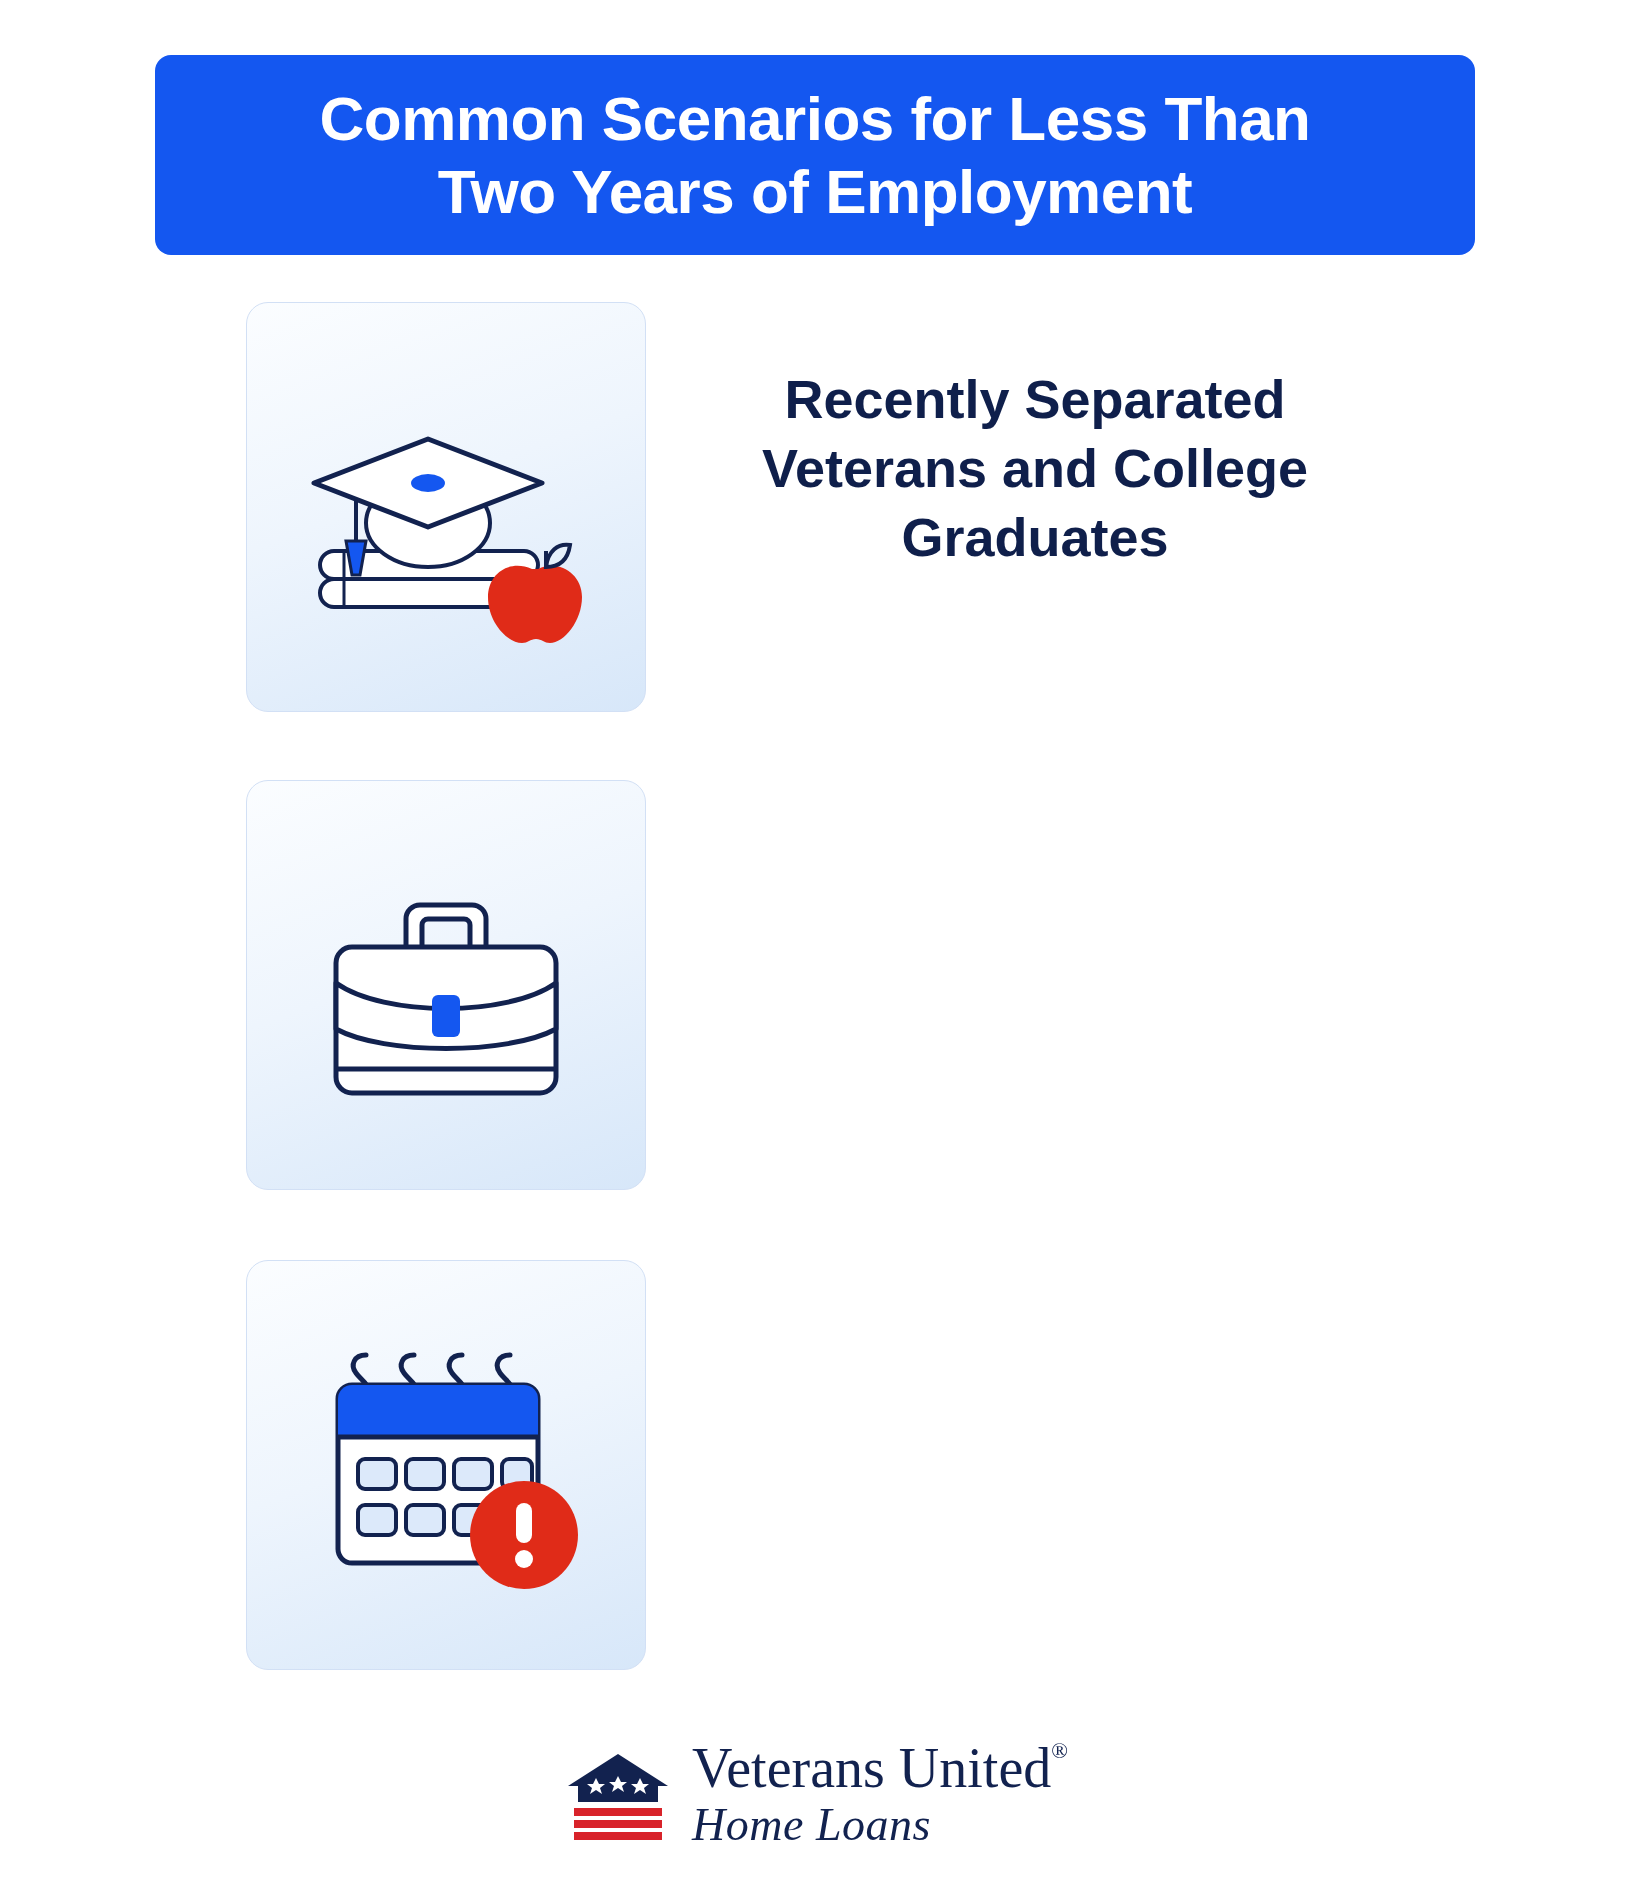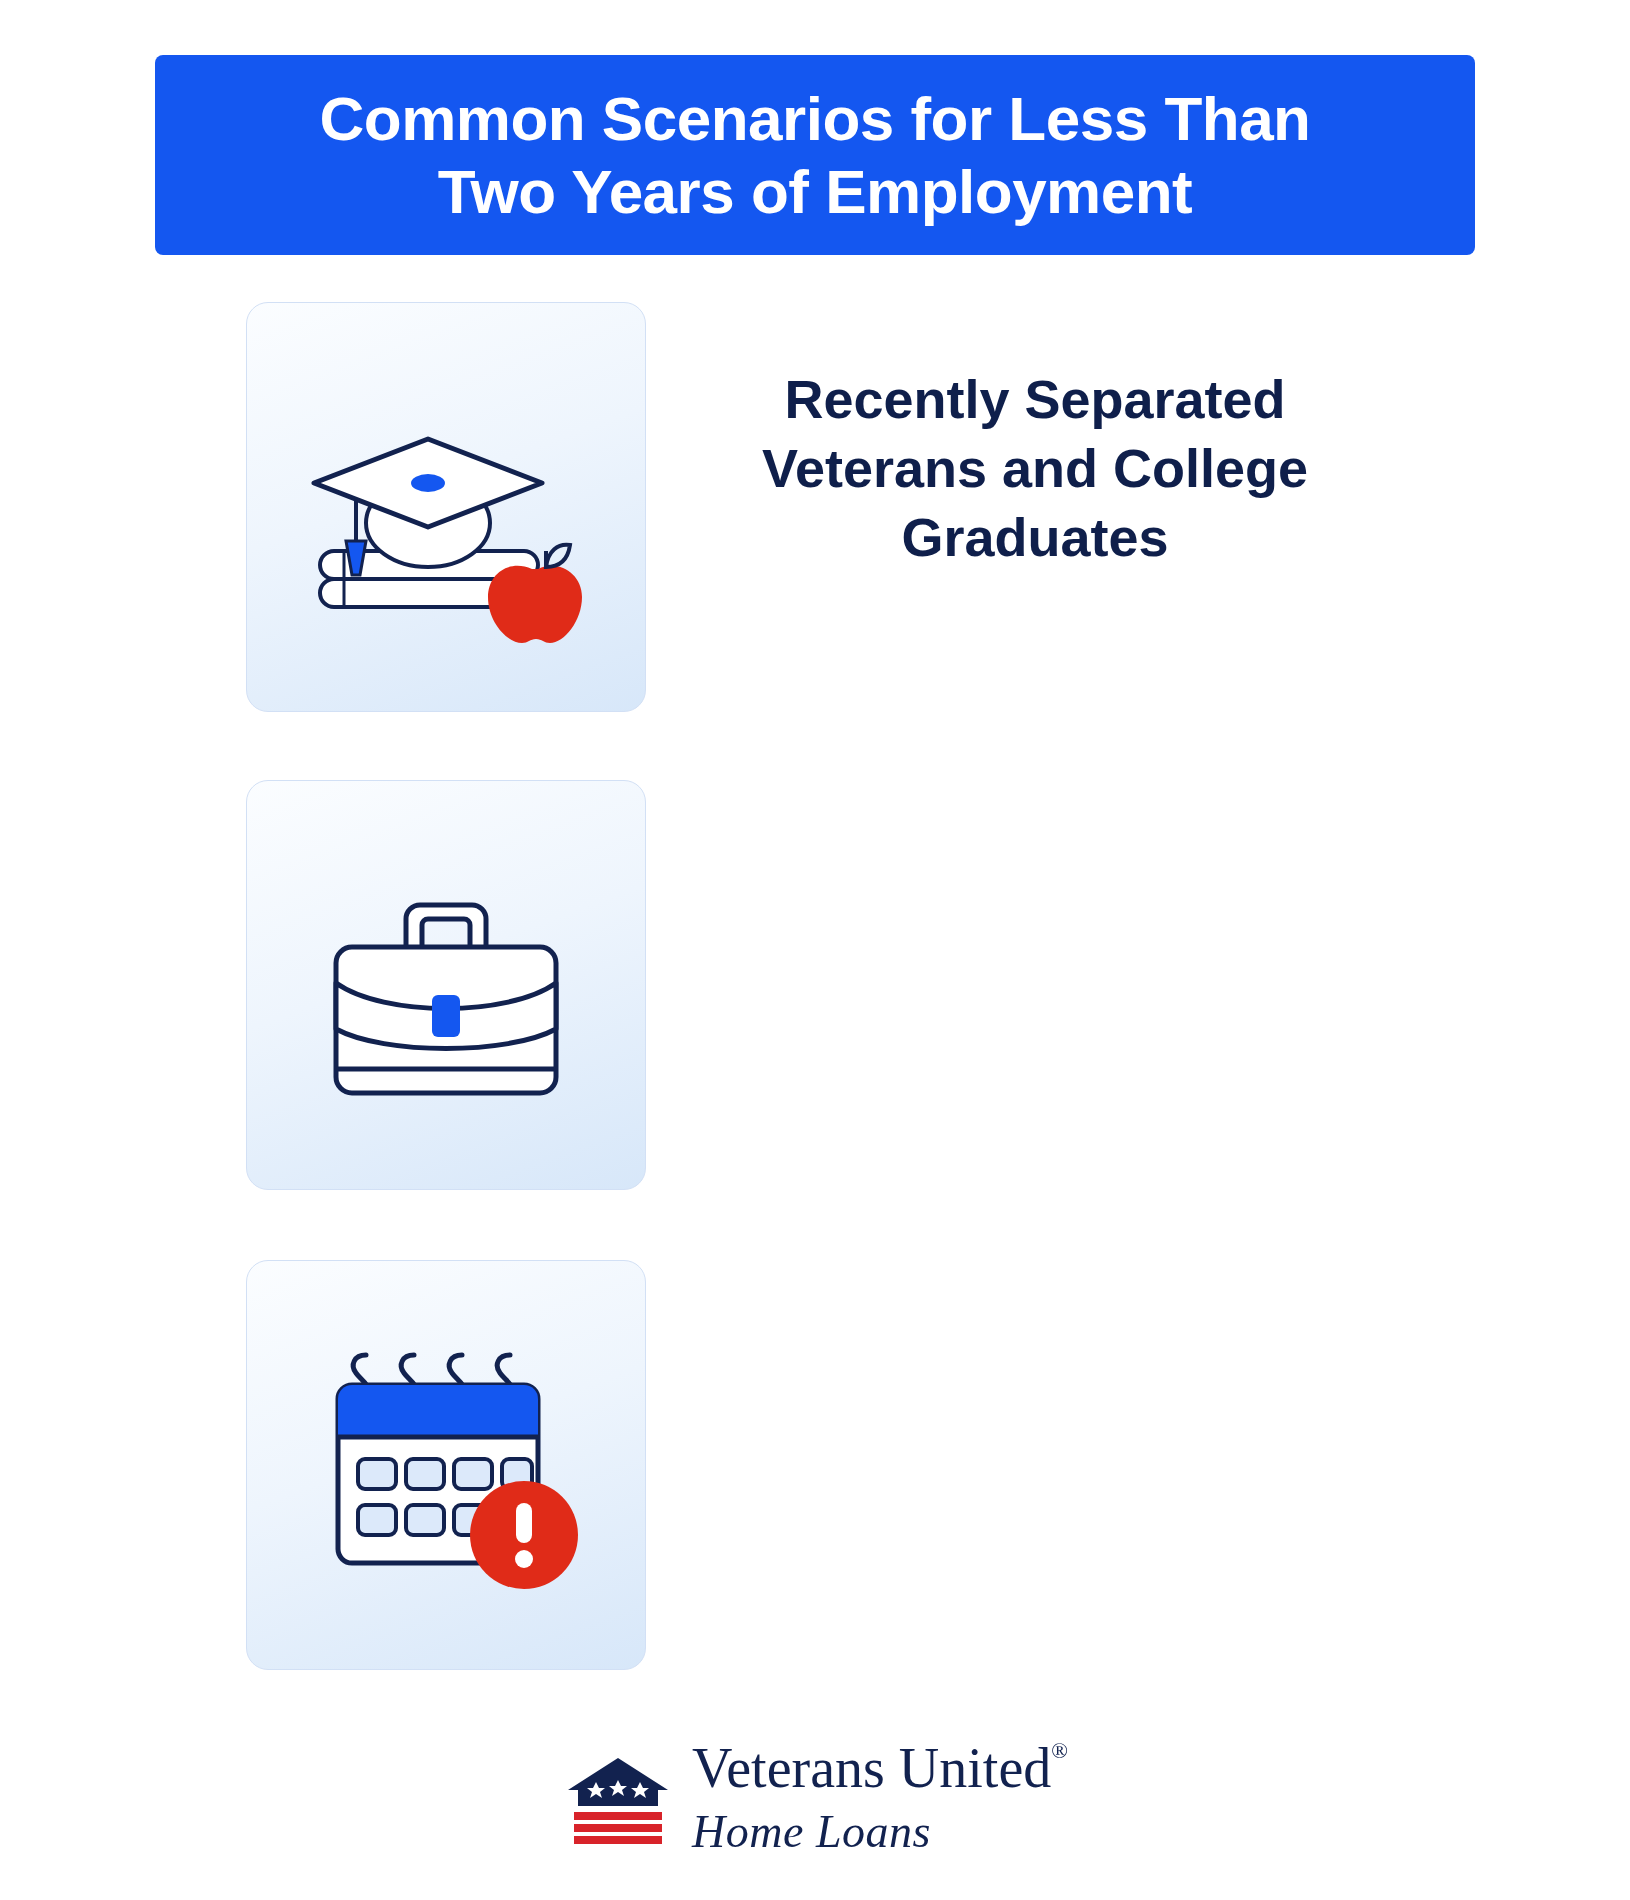--- a/index.html
+++ b/index.html
@@ -25,21 +25,21 @@
   }
 
   
   .banner {
     position: absolute;
     left: 155px;
     top: 55px;
     width: 1320px;
     height: 200px;
     background: #1457f0;
-    border-radius: 8px;
+    border-radius: 16px;
     display: flex;
     align-items: center;
     justify-content: center;
     box-sizing: border-box;
     padding: 0 40px;
   }
   .banner-title {
     color: #ffffff;
     font-size: 62px;
     font-weight: bold;
@@ -122,21 +122,21 @@
   }
   .logo-line1 .reg {
     font-size: 22px;
     vertical-align: top;
   }
   .logo-line2 {
     font-family: "Liberation Serif", serif;
     font-style: italic;
     font-size: 46px;
     color: #12224f;
-    margin-top: 13px;
+    margin-top: 6px;
     letter-spacing: 0.5px;
   }
 </style>
 </head>
 <body>
 
 <div class="infographic">
 
   <div class="banner">
     <div class="banner-title">Common Scenarios for Less Than

